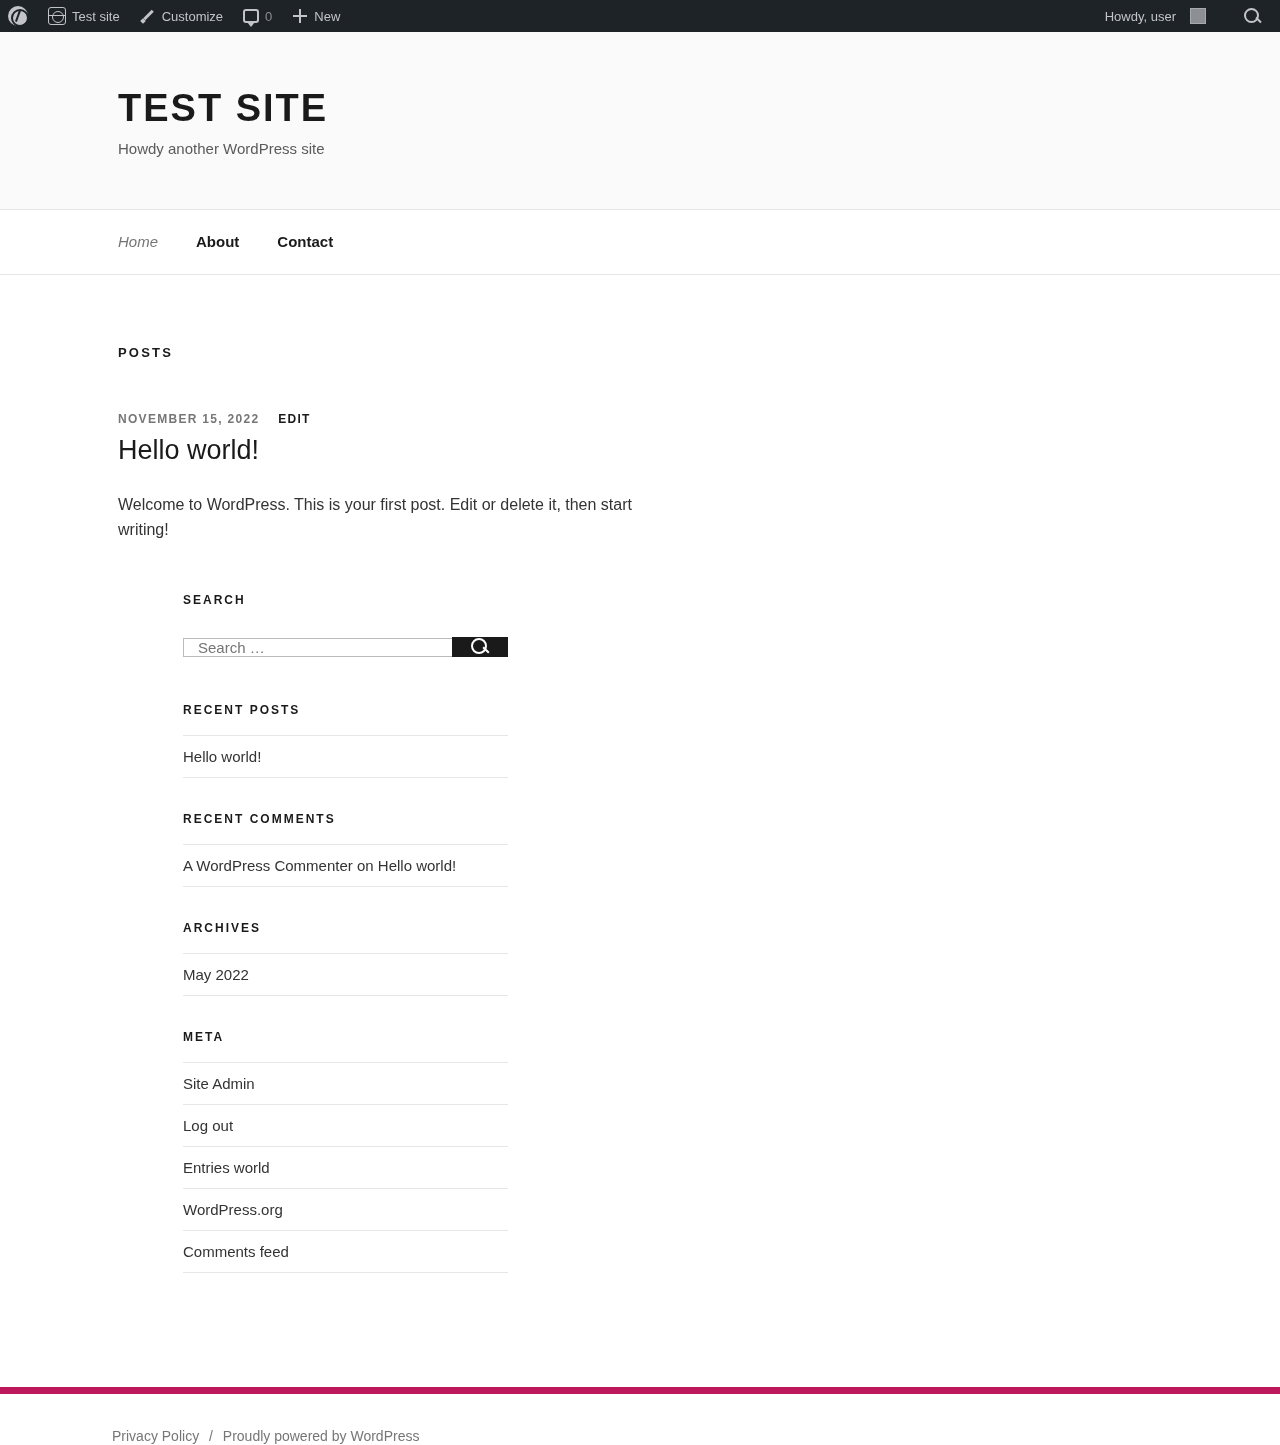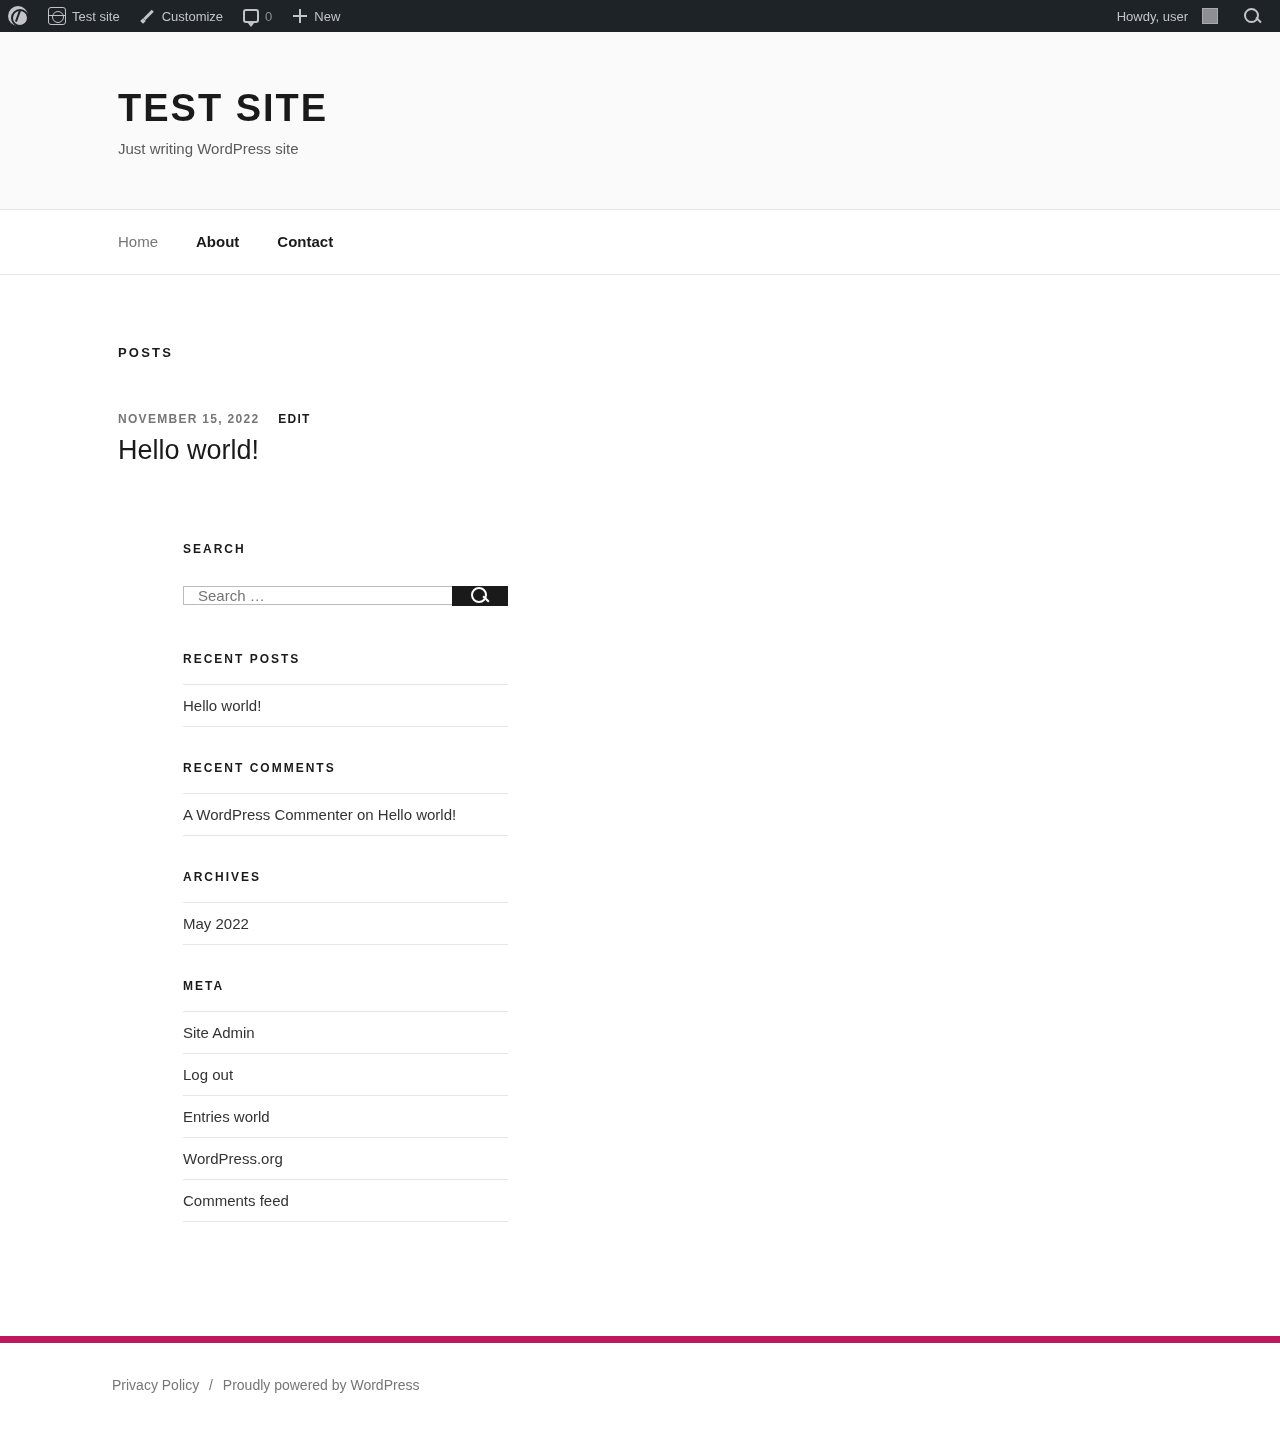--- a/index.html
+++ b/index.html
@@ -23,21 +23,21 @@
     padding: 0 8px 0 0;
   }
   .admin-bar .ab-left {
     display: flex;
     align-items: center;
     flex: 1 1 auto;
   }
   .admin-bar .ab-right {
     display: flex;
     align-items: center;
-    gap: 0;
+    gap: 12px;
   }
   .ab-item {
     display: flex;
     align-items: center;
     gap: 6px;
     padding: 0 10px;
     height: 32px;
     color: #c3c4c7;
     white-space: nowrap;
   }
@@ -210,20 +210,21 @@
   .main-nav li { margin-right: 38px; }
   .main-nav a {
     text-decoration: none;
     font-size: 15px;
     color: #1a1a1a;
     font-weight: 700;
   }
   .main-nav li.current a {
     color: #767676;
     font-weight: 400;
+    font-style: italic;
   }
 
   
   .content-area {
     display: flex;
     padding-top: 70px;
     padding-bottom: 80px;
     flex-direction: column;
   }
   .primary {
@@ -390,21 +391,21 @@
     </div>
     <div class="ab-item">
       <span class="search-ab"></span>
     </div>
   </div>
 </div>
 
 <header class="site-header">
   <div class="wrap">
     <h1 class="site-title">TEST SITE</h1>
-    <p class="site-description">Just writing WordPress site</p>
+    <p class="site-description">Howdy another WordPress site</p>
   </div>
 </header>
 
 <nav class="main-nav">
   <div class="wrap">
     <ul>
       <li class="current">
         <a href="#">Home</a>
       </li>
       <li>
@@ -421,20 +422,23 @@
 
   <main class="primary">
     <h2 class="posts-label">Posts</h2>
 
     <article>
       <div class="entry-meta">
         <a href="#">November 15, 2022</a>
         <a href="#" class="edit-link">Edit</a>
       </div>
       <h2 class="entry-title">Hello world!</h2>
+      <div class="entry-content">
+        <p>Welcome to WordPress. This is your first post. Edit or delete it, then start writing!</p>
+      </div>
     </article>
   </main>
 
   <aside class="sidebar">
 
     <section class="widget">
       <h3 class="widget-title">Search</h3>
       <form class="search-form">
         <input class="search-field" type="text" placeholder="Search …" style="">
         <button class="search-submit" type="submit">

